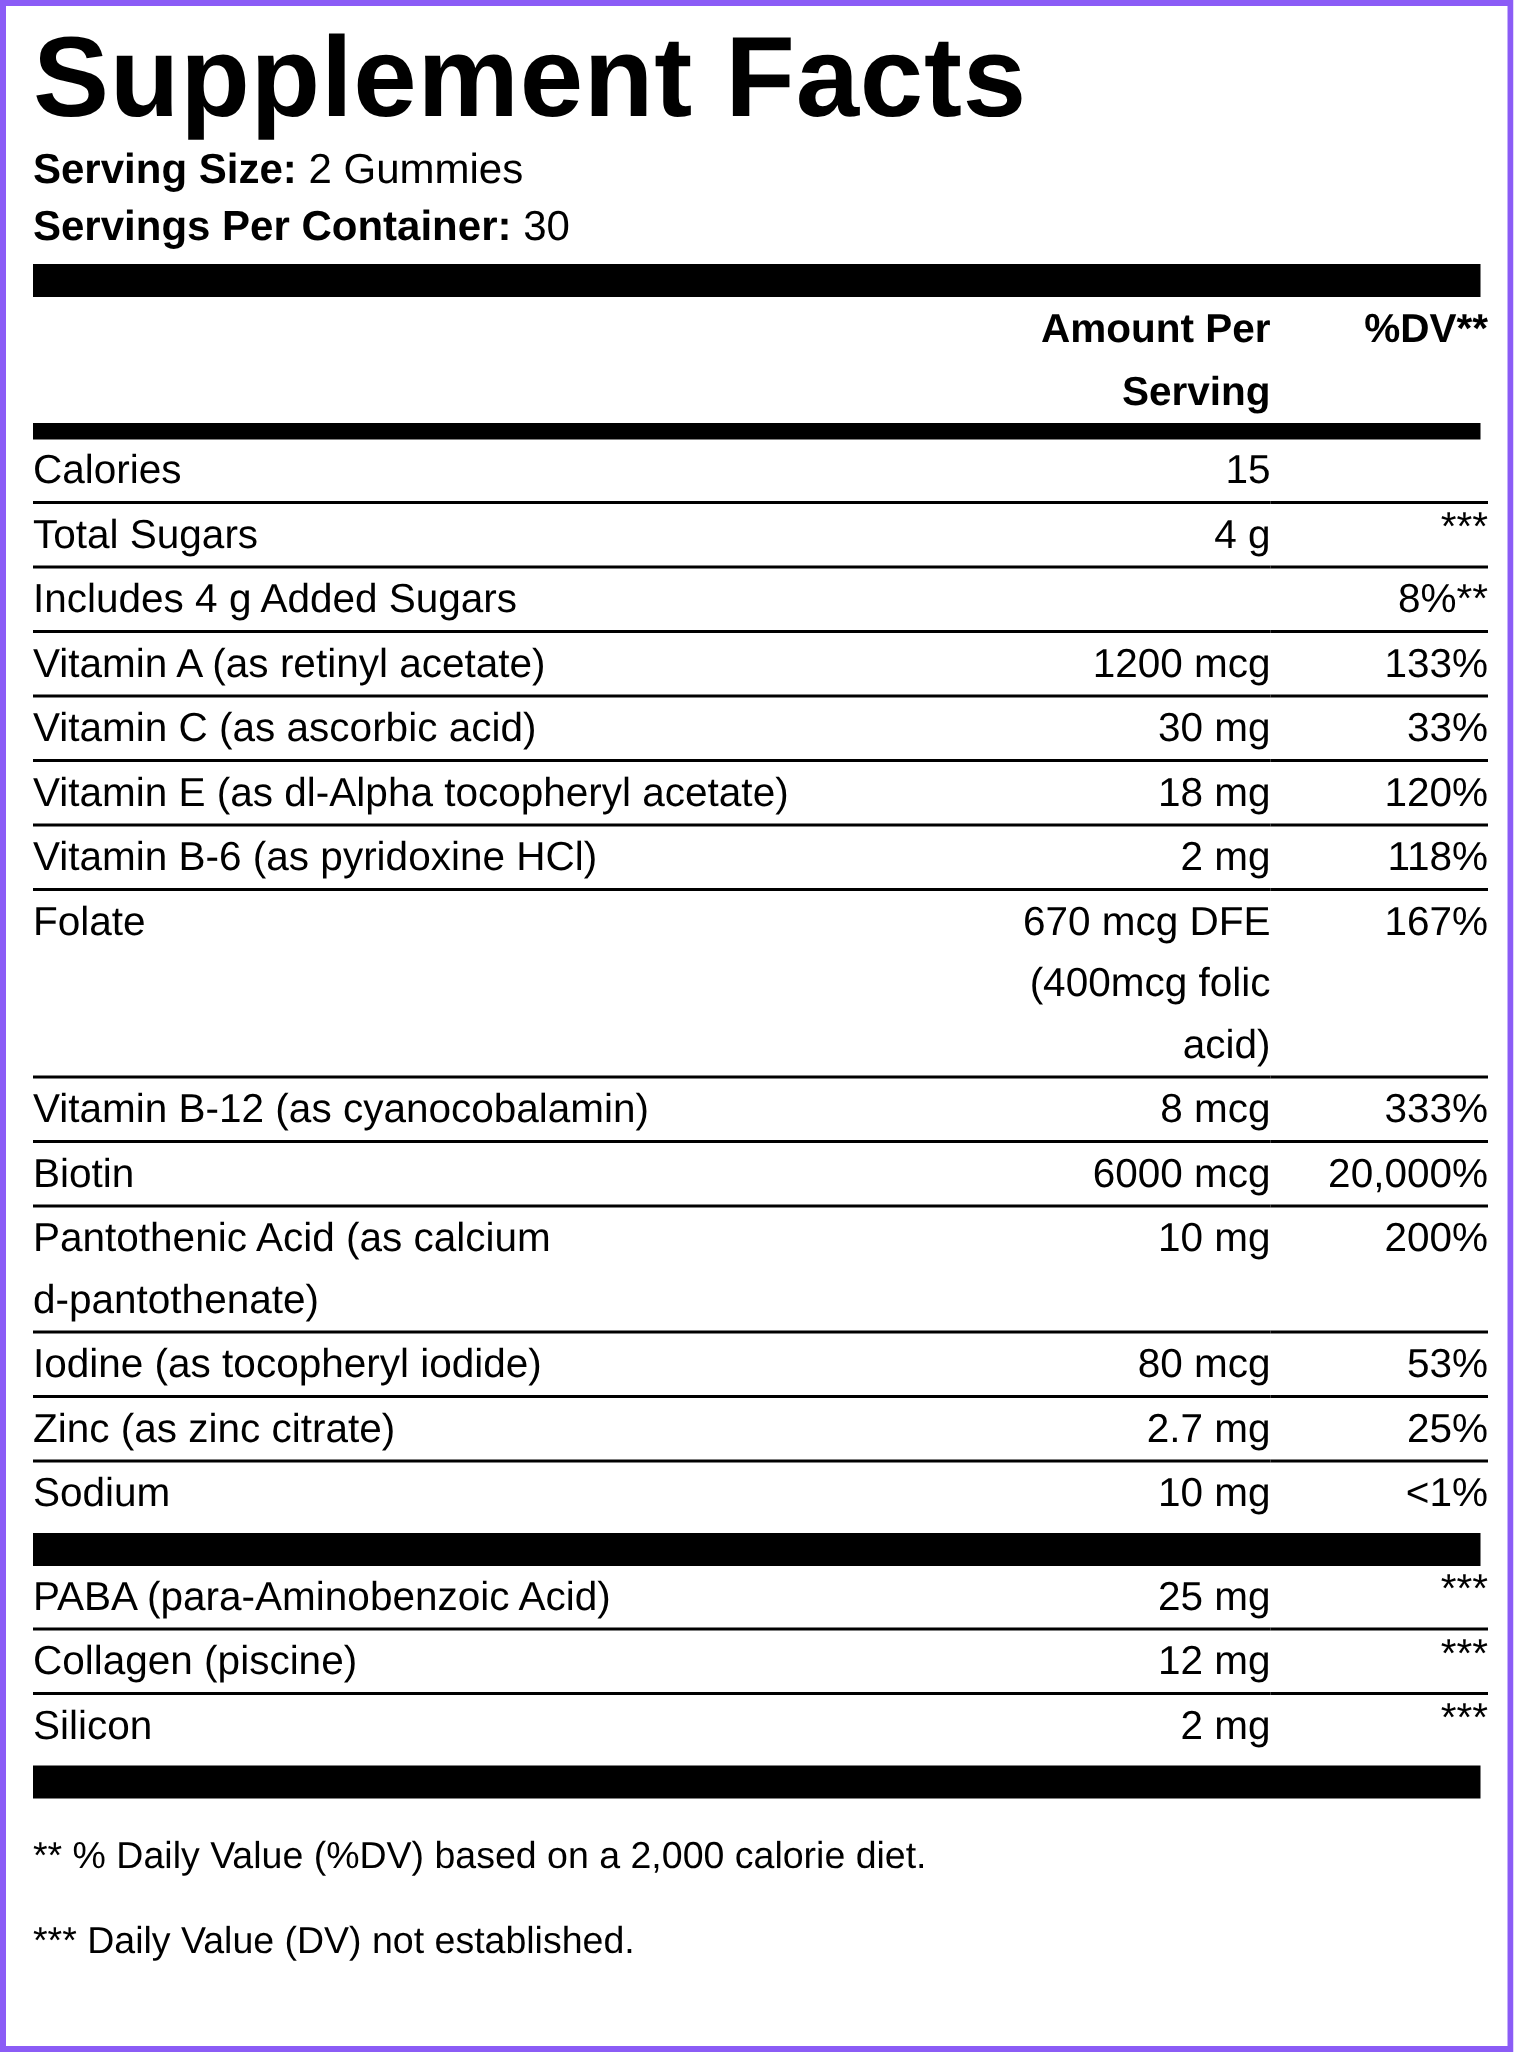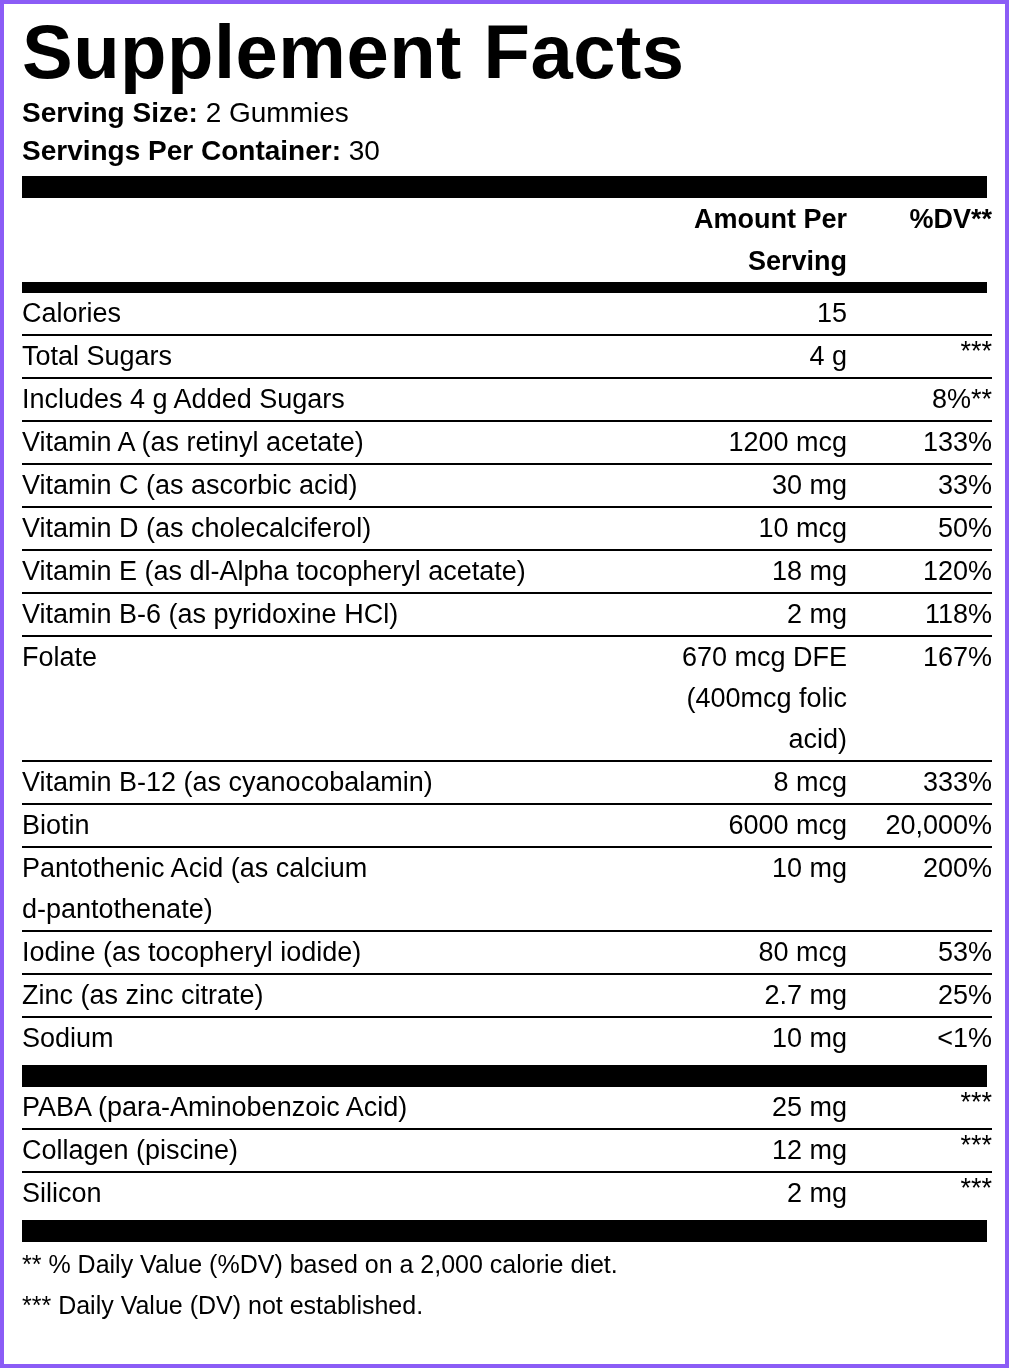--- a/index.html
+++ b/index.html
@@ -88,21 +88,21 @@
 
   .ind1 { padding-left: 22px; }
   .ind2 { padding-left: 44px; }
   td.d.starcell {
     vertical-align: top;
     line-height: 30px;
   }
   .footnotes {
     font-size: 25px;
     line-height: 37px;
-    padding-top: 4px;
+    padding-top: 20px;
   }
 </style>
 </head>
 <body>
 
 <div id="panel">
   <div id="inner">
 
     <div class="title">Supplement Facts</div>
 
@@ -160,25 +160,20 @@
           <td class="n">Vitamin A (as retinyl acetate)</td>
           <td class="a">1200 mcg</td>
           <td class="d">133%</td>
         </tr>
         <tr class="row">
           <td class="n">Vitamin C (as ascorbic acid)</td>
           <td class="a">30 mg</td>
           <td class="d">33%</td>
         </tr>
         <tr class="row">
-          <td class="n">Vitamin D (as cholecalciferol)</td>
-          <td class="a">10 mcg</td>
-          <td class="d">50%</td>
-        </tr>
-        <tr class="row">
           <td class="n">Vitamin E (as dl-Alpha tocopheryl acetate)</td>
           <td class="a">18 mg</td>
           <td class="d">120%</td>
         </tr>
         <tr class="row">
           <td class="n">Vitamin B-6 (as pyridoxine HCl)</td>
           <td class="a">2 mg</td>
           <td class="d">118%</td>
         </tr>
         <tr class="row">

